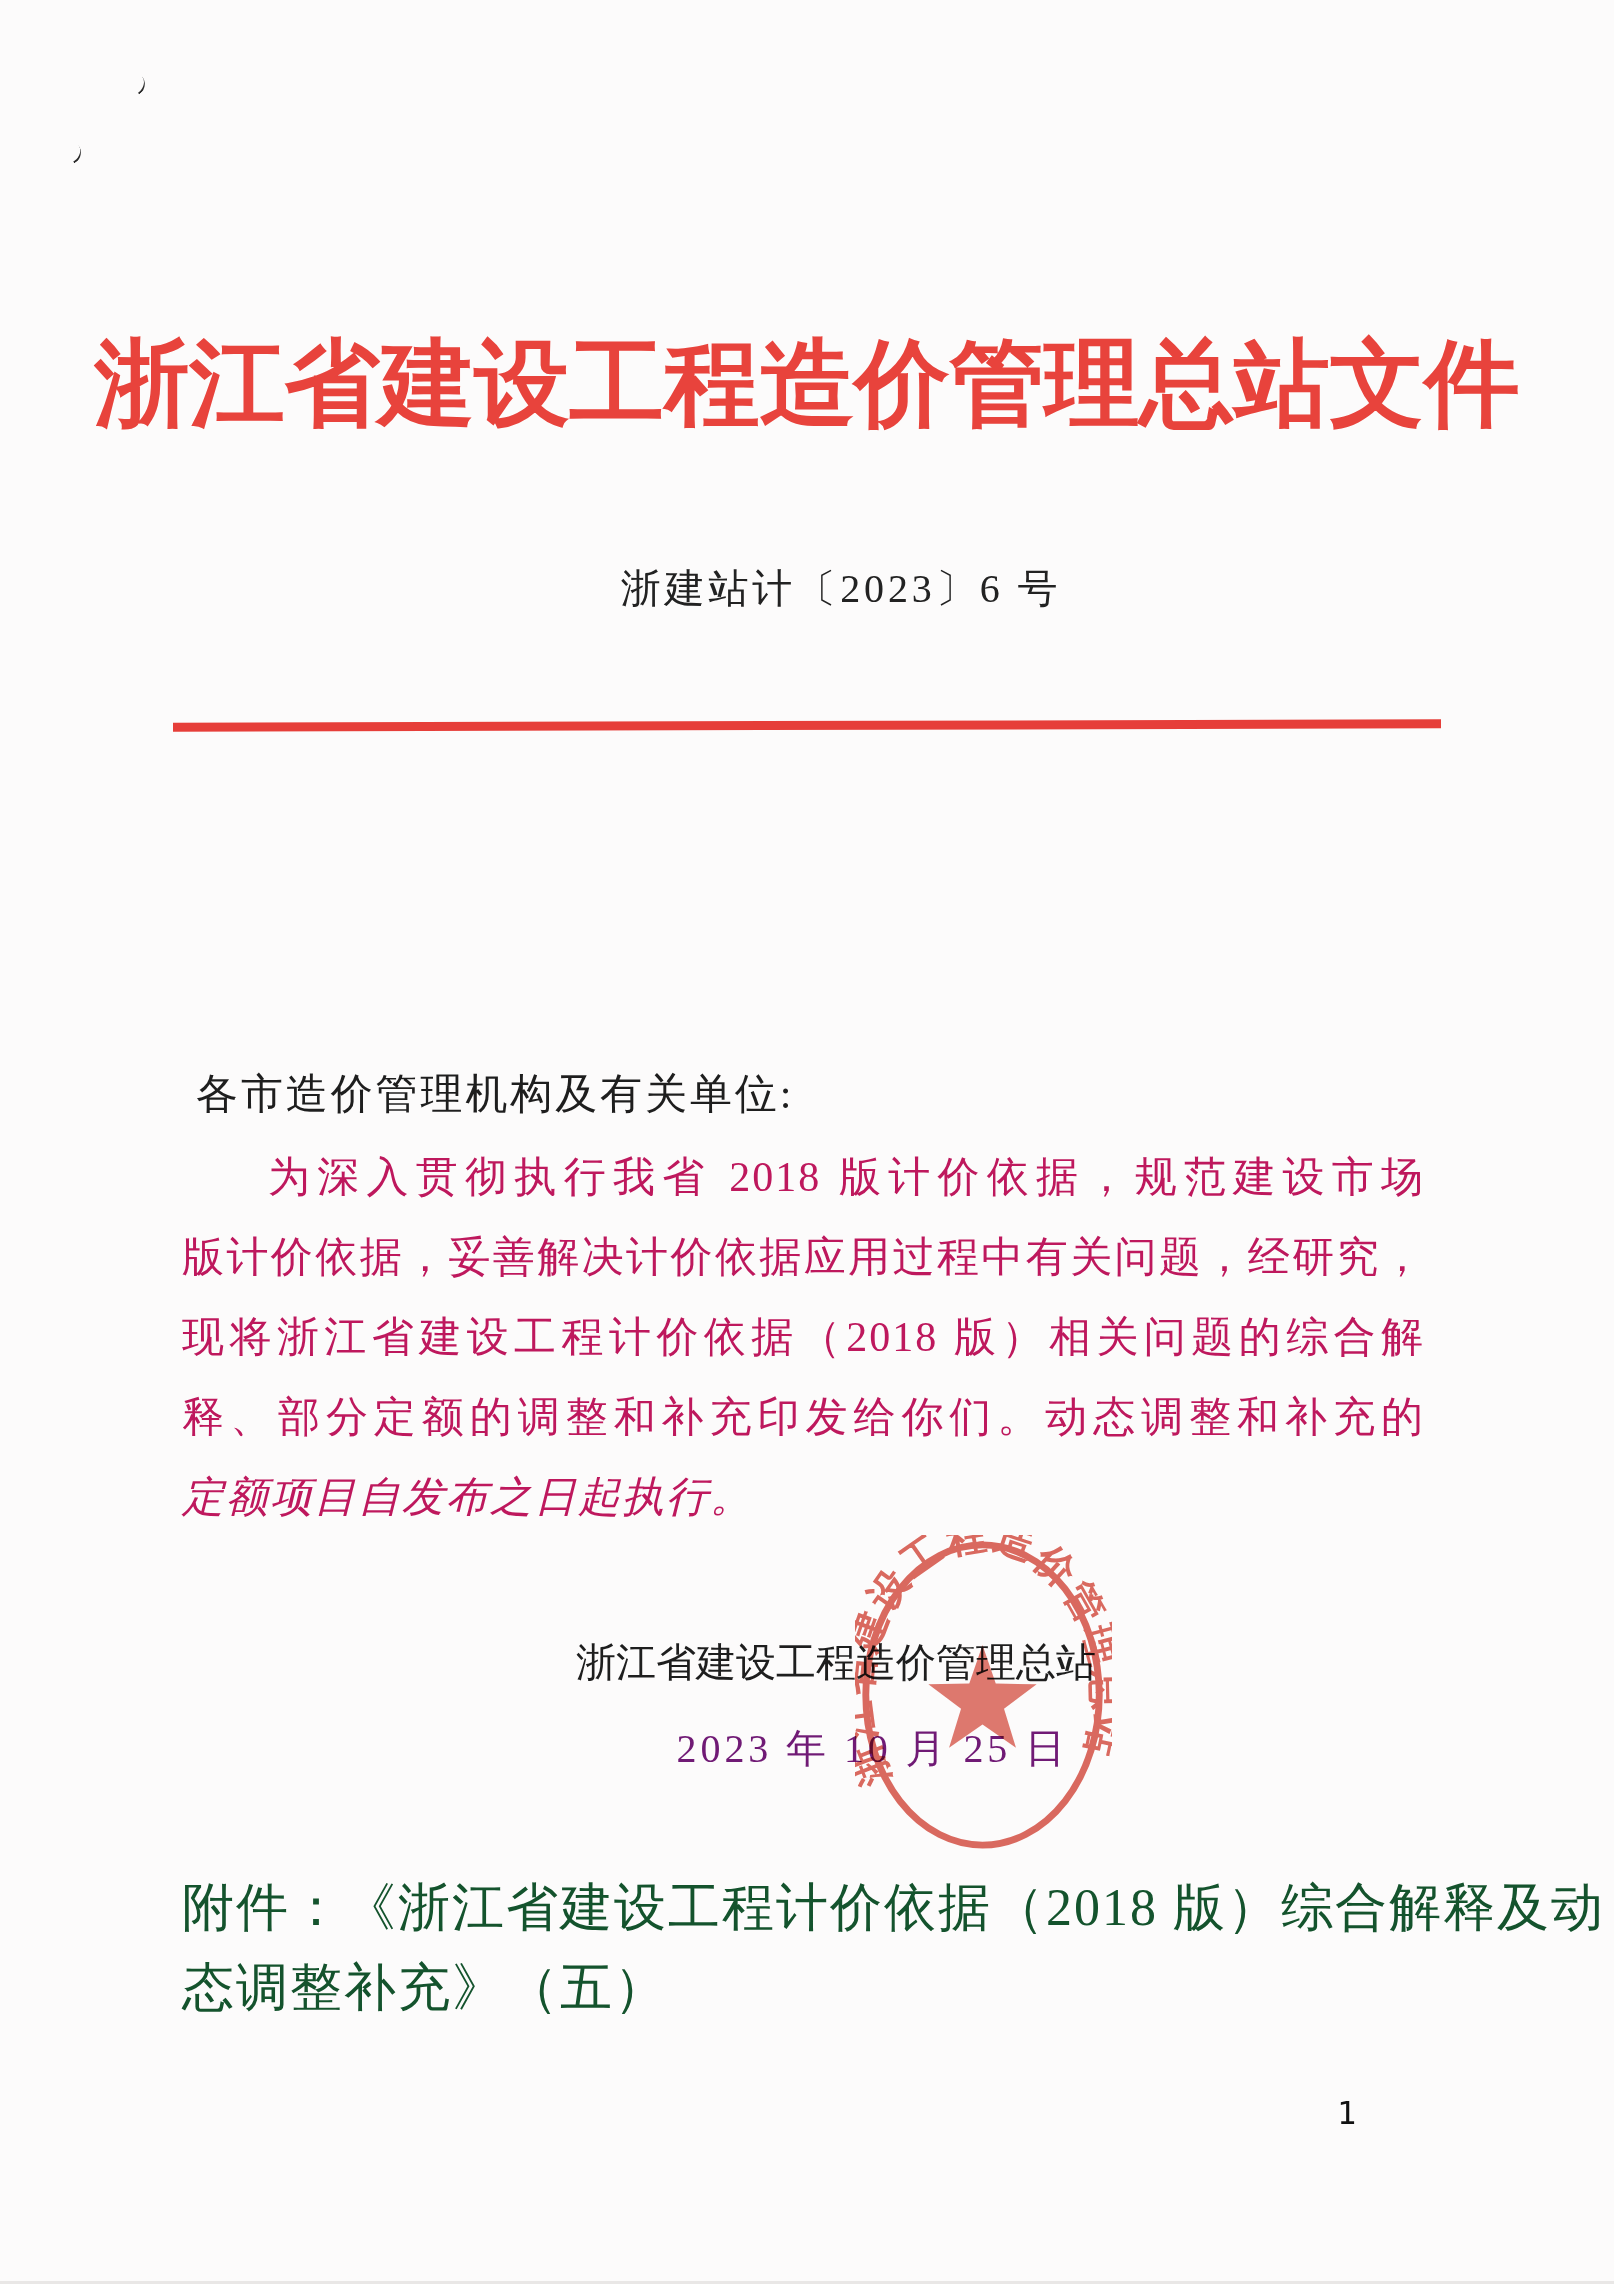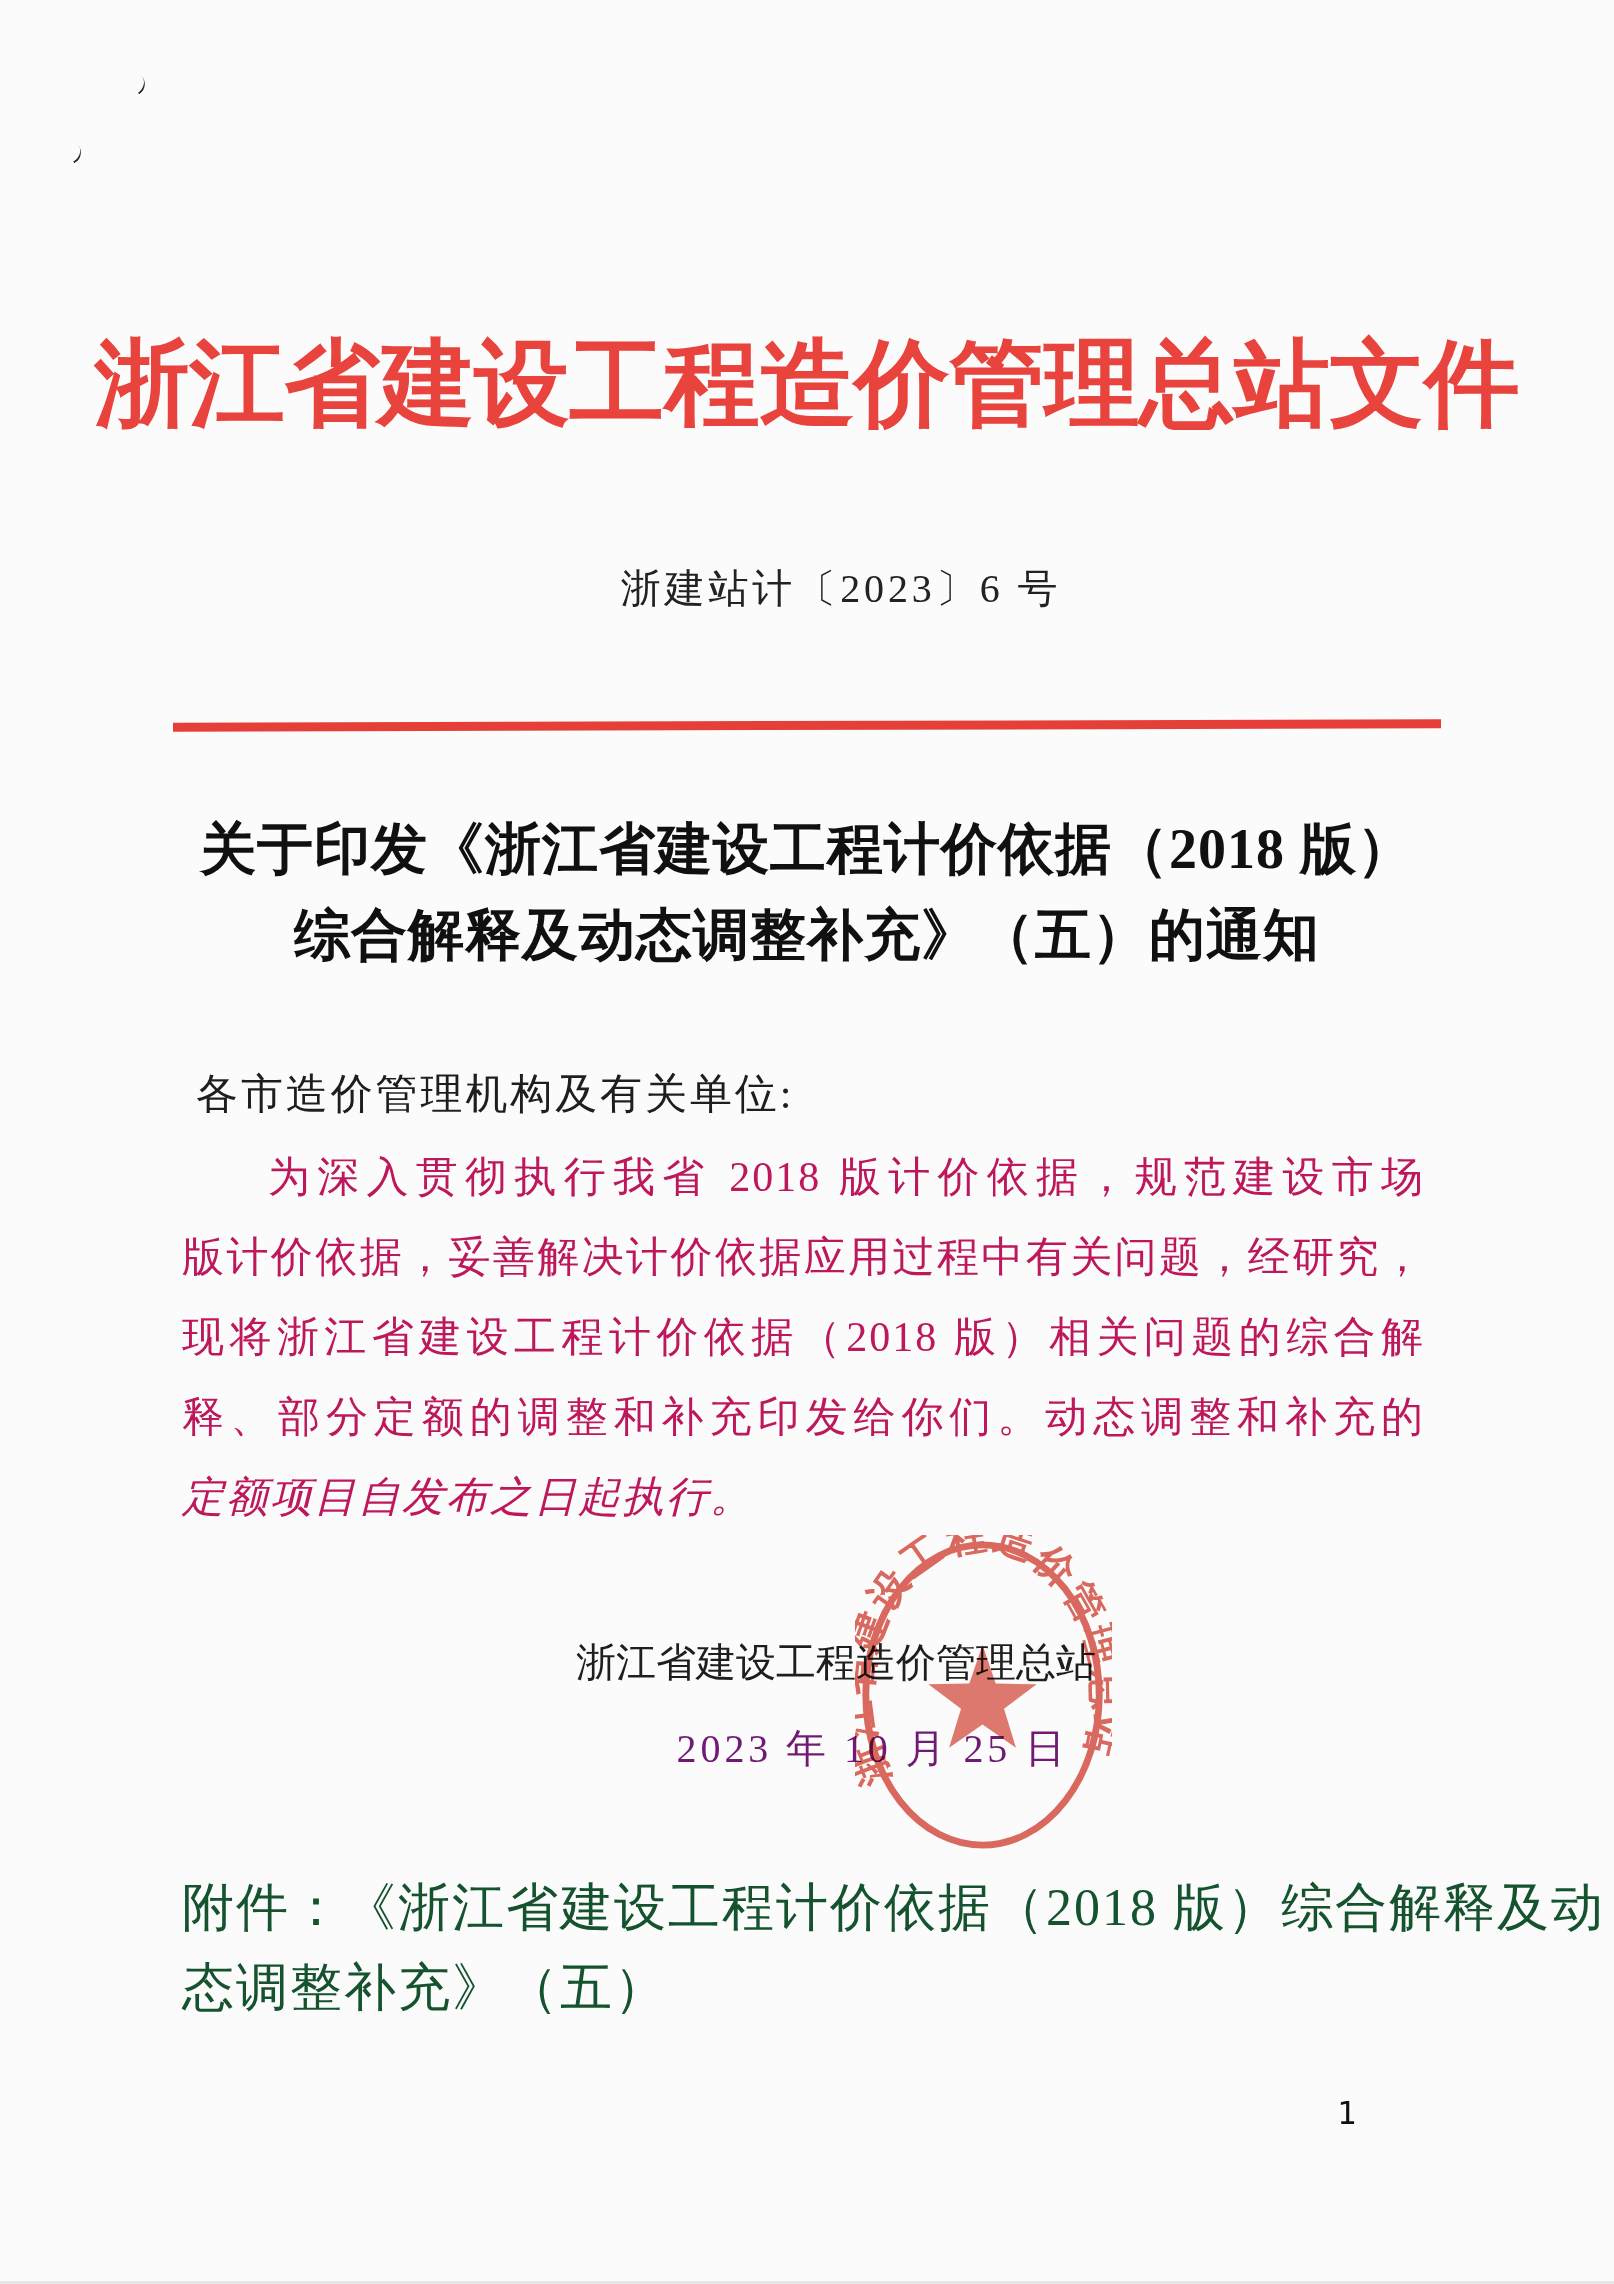--- a/index.html
+++ b/index.html
@@ -100,24 +100,20 @@
 
   <div class="scan-mark mark1"></div>
   <div class="scan-mark mark2"></div>
 
   <div class="letterhead-title">浙江省建设工程造价管理总站文件</div>
 
   <div class="doc-number">浙建站计〔2023〕6 号</div>
 
   <div class="red-divider"></div>
 
-  <div class="notice-title">
-    <div>关于印发《浙江省建设工程计价依据（2018 版）</div>
-    <div>综合解释及动态调整补充》（五）的通知</div>
-  </div>
 
   <div class="salutation">各市造价管理机构及有关单位:</div>
 
   <div class="body-block">
     <div class="body-line indent">为深入贯彻执行我省 2018 版计价依据，规范建设市场</div>
     <div class="body-line">版计价依据，妥善解决计价依据应用过程中有关问题，经研究，</div>
     <div class="body-line">现将浙江省建设工程计价依据（2018 版）相关问题的综合解</div>
     <div class="body-line">释、部分定额的调整和补充印发给你们。动态调整和补充的</div>
     <div class="body-line last">定额项目自发布之日起执行。</div>
   </div>

